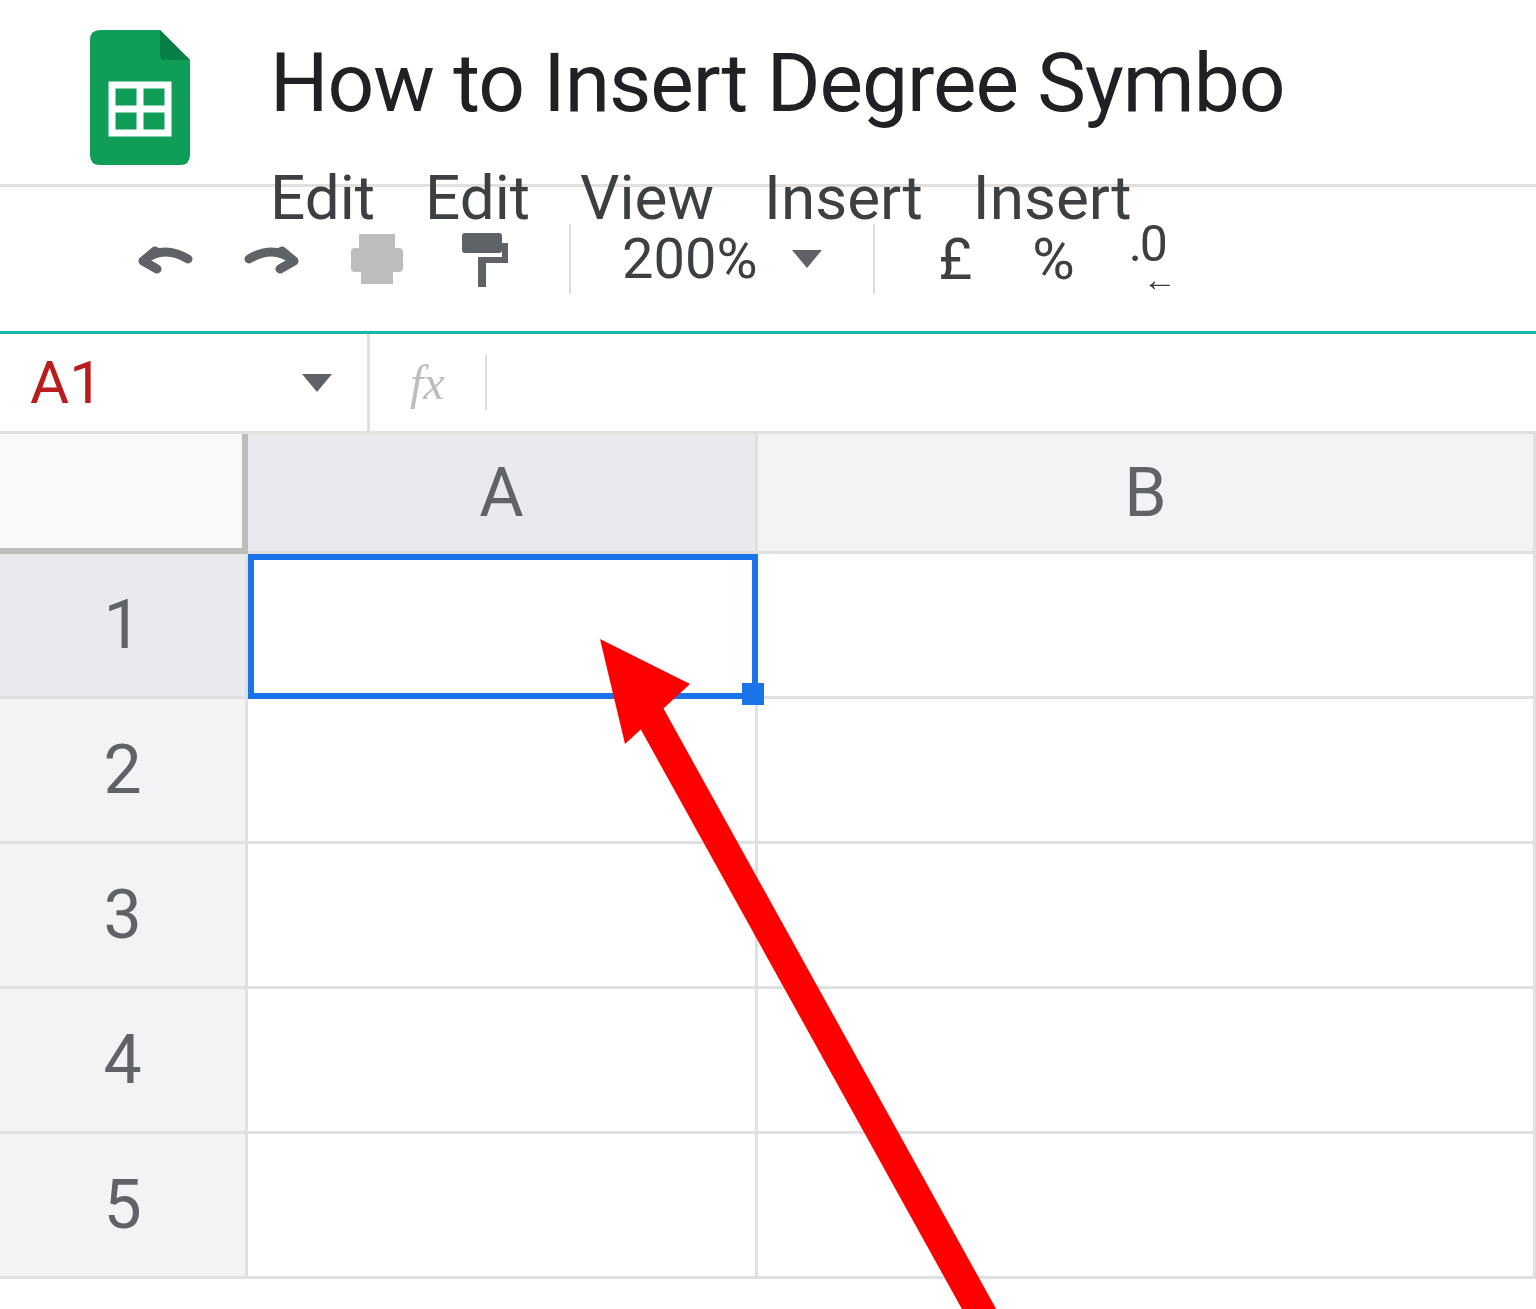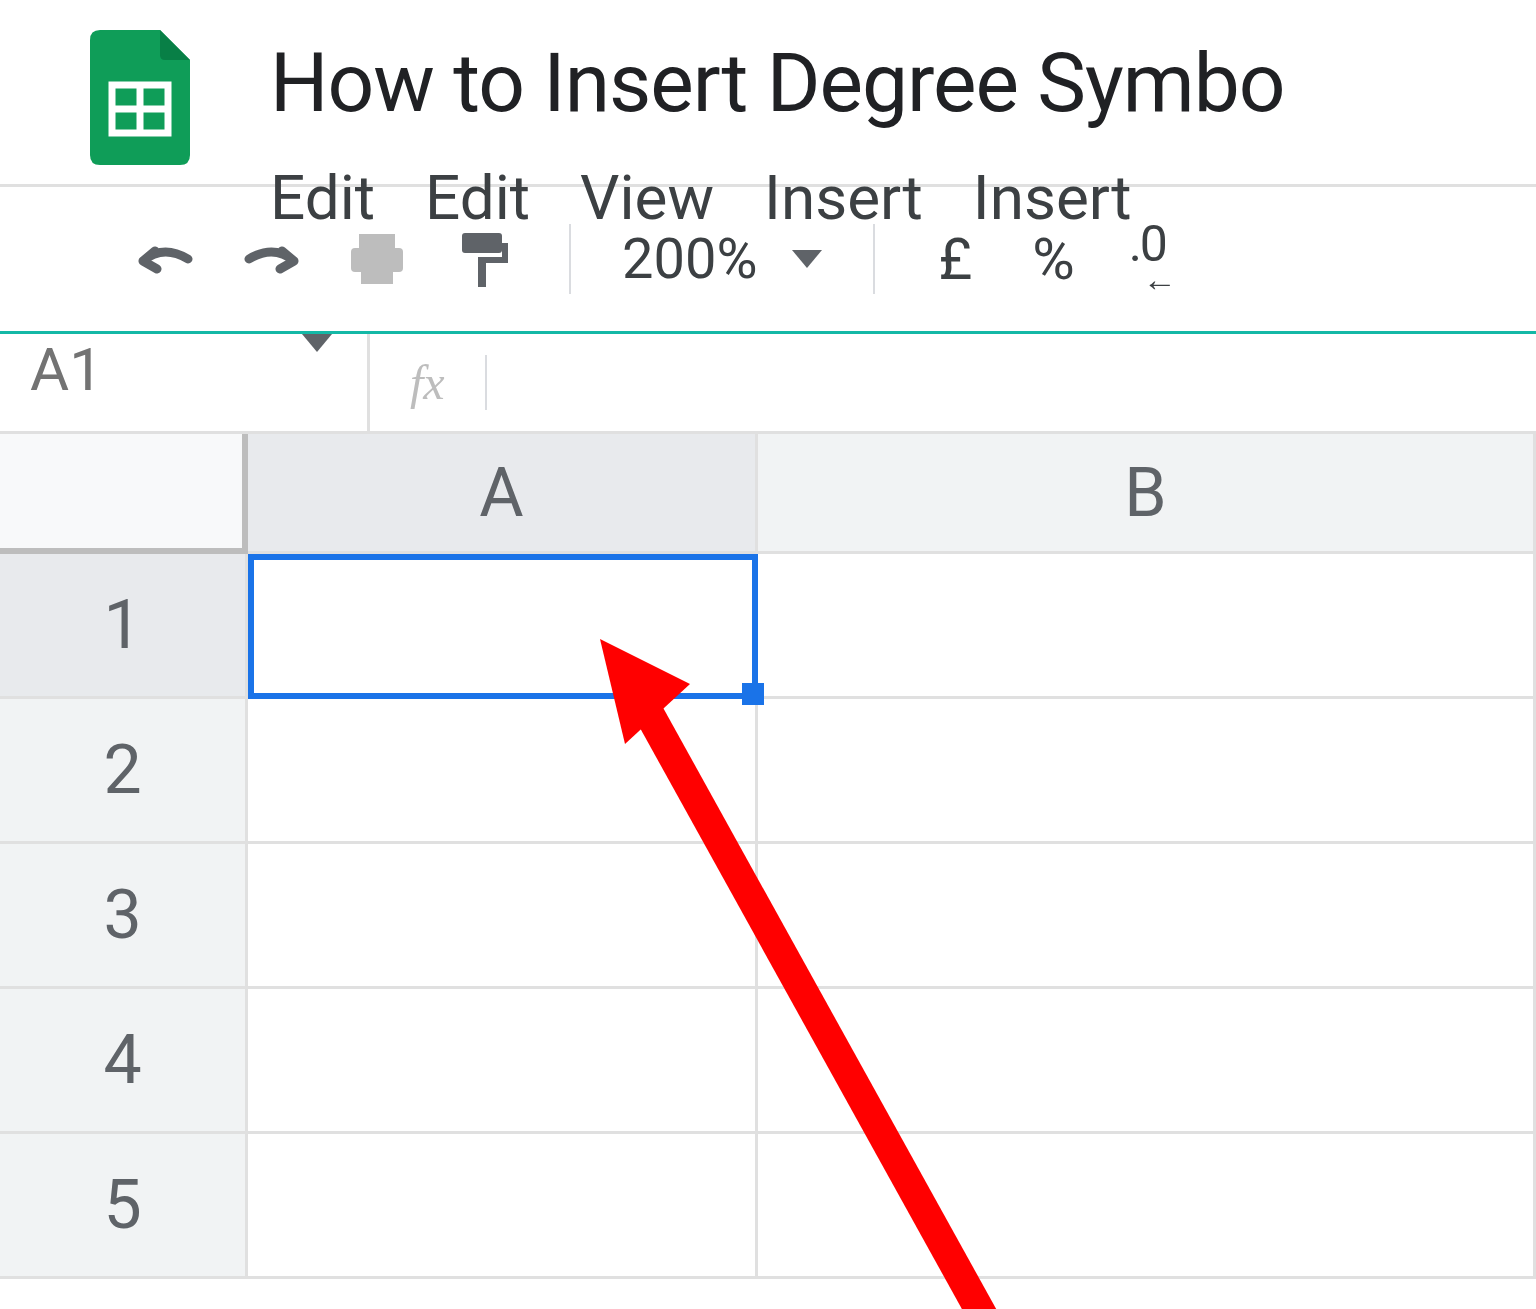--- a/index.html
+++ b/index.html
@@ -88,25 +88,25 @@
     .formula-bar {
       height: 100px;
       border-bottom: 3px solid #e0e0e0;
       display: flex;
       align-items: center;
     }
     .name-box {
       width: 370px;
       height: 100%;
       display: flex;
-      align-items: flex-start;
+      align-items: center;
       justify-content: space-between;
       padding: 0 35px 0 30px;
       font-size: 60px;
-      color: #737373;
+      color: #b91c1c;
       border-right: 3px solid #e0e0e0;
       cursor: pointer;
     }
     .fx {
       font-family: Georgia, serif;
       font-style: italic;
       font-size: 48px;
       color: #bdbdbd;
       padding: 0 40px;
     }

